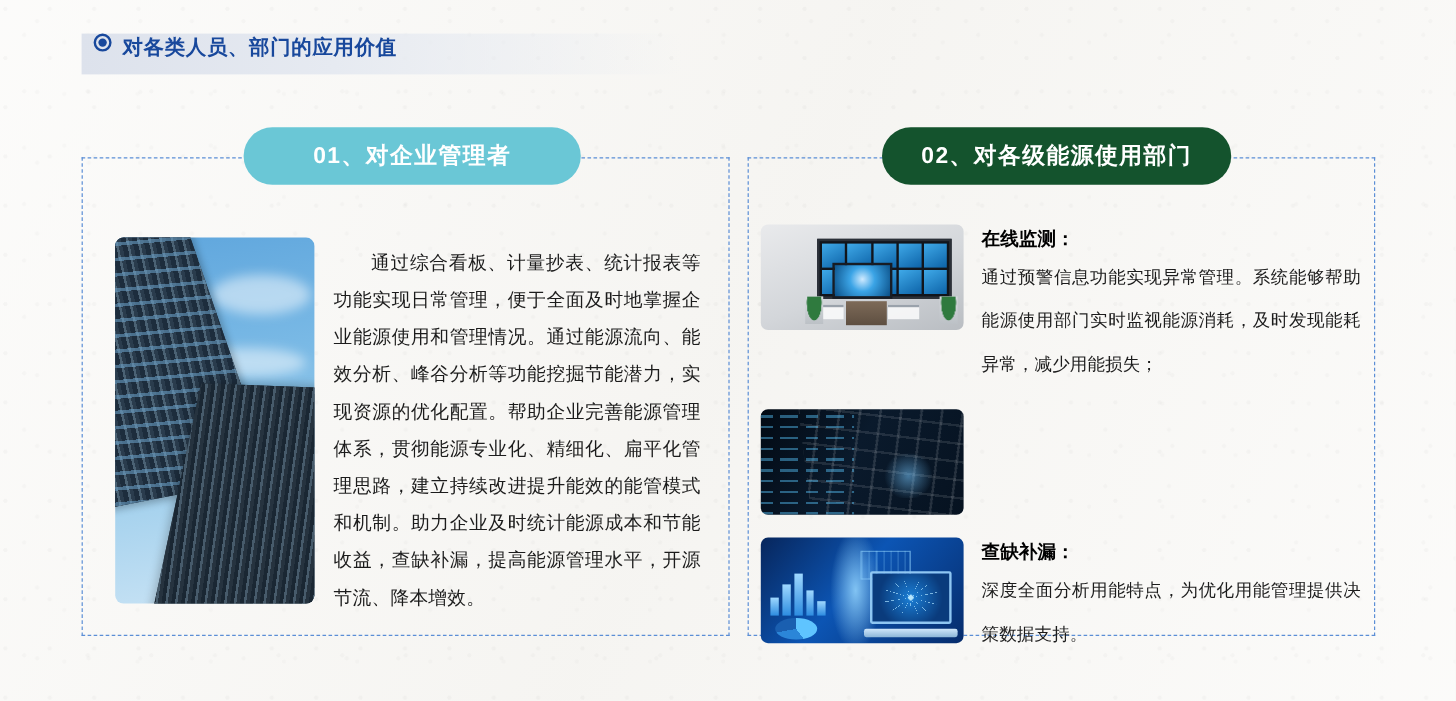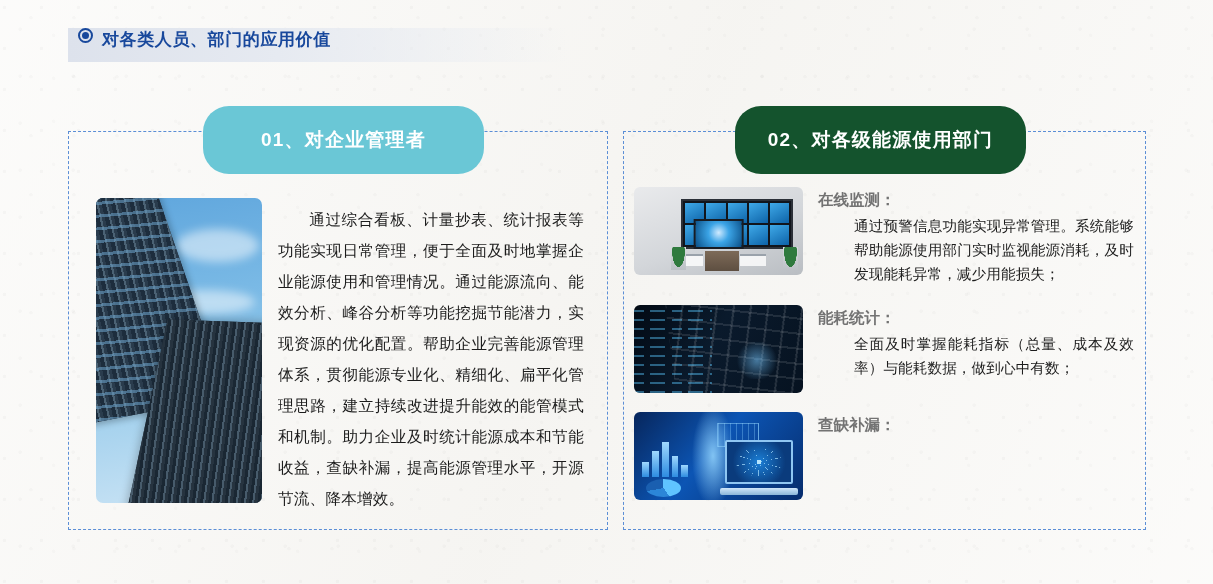--- a/index.html
+++ b/index.html
@@ -69,21 +69,21 @@
     border: 1px dashed #5b8ed6;
     box-sizing: border-box;
     background: transparent;
   }
   #panel-left  { left: 68px;  width: 540px; }
   #panel-right { left: 623px; width: 523px; }
 
   
   .pill {
     position: absolute;
-    height: 68px;
+    height: 48px;
     border-radius: 26px;
     display: flex;
     align-items: center;
     justify-content: center;
     color: #ffffff;
     font-size: 19px;
     font-weight: bold;
     letter-spacing: 1.2px;
     white-space: nowrap;
     z-index: 4;
@@ -199,31 +199,30 @@
     border-radius: 6px;
     flex: none;
     margin-right: 15px;
     overflow: hidden;
     position: relative;
   }
   .feature-copy { flex: 1; padding-top: 1px; }
   .feature-title {
     font-size: 15.5px;
     font-weight: bold;
-    color: #737373;
+    color: #000000;
     line-height: 24px;
     margin-bottom: 2px;
   }
   .feature-desc {
     font-size: 14.6px;
-    line-height: 24px;
+    line-height: 36px;
     color: #1c1c1c;
     text-align: justify;
     letter-spacing: 0.1px;
-    margin-left: 36px;
   }
 
   
   .thumb-room { background: linear-gradient(160deg, #e9eaec 0%, #d3d6da 55%, #b9bdc2 100%); }
   .thumb-room .wall {
     position: absolute; left: 28%; top: 14%; width: 66%; height: 56%;
     background: #11151c; border: 2px solid #2b3038; box-sizing: border-box;
     display: grid; grid-template-columns: repeat(5, 1fr); grid-template-rows: repeat(2, 1fr);
     gap: 2px; padding: 2px;
   }
@@ -378,24 +377,20 @@
       <div class="feature-title">在线监测：</div>
       <div class="feature-desc">通过预警信息功能实现异常管理。系统能够帮助能源使用部门实时监视能源消耗，及时发现能耗异常，减少用能损失；</div>
     </div>
   </div>
 
   <div class="feature-row">
     <div class="feature-thumb thumb-kbd">
       <div class="keys"></div>
       <div class="code"></div>
       <div class="glow"></div>
-    </div>
-    <div class="feature-copy">
-      <div class="feature-title">能耗统计：</div>
-      <div class="feature-desc">全面及时掌握能耗指标（总量、成本及效率）与能耗数据，做到心中有数；</div>
     </div>
   </div>
 
   <div class="feature-row">
     <div class="feature-thumb thumb-ana">
       <div class="beam"></div>
       <div class="bars">
           <i></i>
           <i></i>
           <i></i>
@@ -404,16 +399,17 @@
         </div>
       <div class="pie"></div>
       <div class="wave"></div>
       <div class="laptop">
           <div class="scr"></div>
           <div class="base"></div>
         </div>
     </div>
     <div class="feature-copy">
       <div class="feature-title">查缺补漏：</div>
+      <div class="feature-desc">深度全面分析用能特点，为优化用能管理提供决策数据支持。</div>
     </div>
   </div>
 
 </div>
 
 </body></html>

